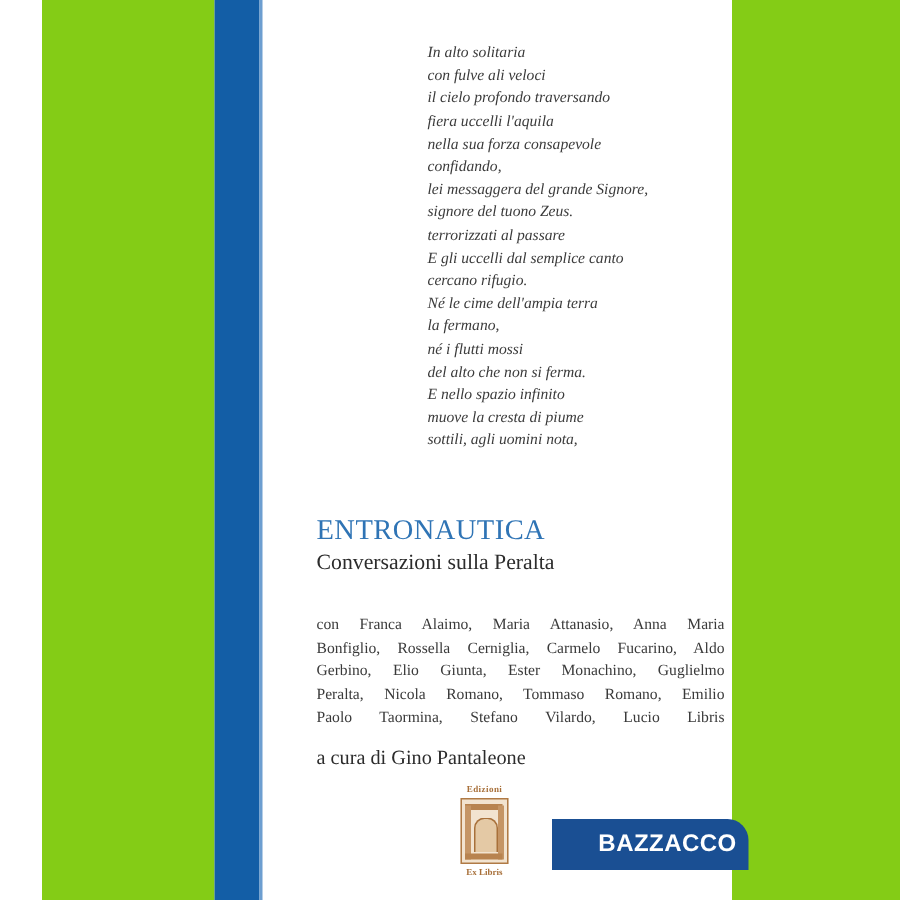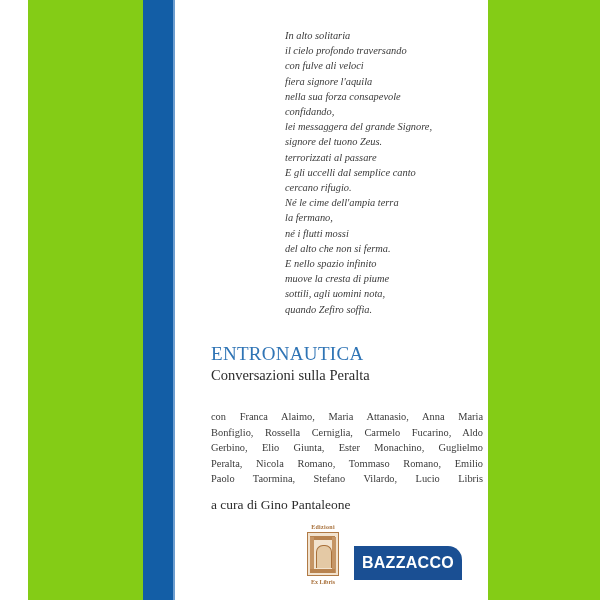--- a/index.html
+++ b/index.html
@@ -200,38 +200,37 @@
   </style>
 </head>
 <body>
 
 <div class="page">
   <div class="book-cover">
     <div class="spine-band"></div>
 
     <div class="poem">
       <span class="poem-line">In alto solitaria</span>
+      <span class="poem-line">con fulve ali veloci</span>
       <span class="poem-line">il cielo profondo traversando</span>
-      <span class="poem-line">con fulve ali veloci</span>
-      <span class="poem-line">fiera signore l'aquila</span>
+      <span class="poem-line">fiera uccelli l'aquila</span>
       <span class="poem-line">nella sua forza consapevole</span>
       <span class="poem-line">confidando,</span>
       <span class="poem-line">lei messaggera del grande Signore,</span>
       <span class="poem-line">signore del tuono Zeus.</span>
       <span class="poem-line">terrorizzati al passare</span>
       <span class="poem-line">E gli uccelli dal semplice canto</span>
       <span class="poem-line">cercano rifugio.</span>
       <span class="poem-line">Né le cime dell'ampia terra</span>
       <span class="poem-line">la fermano,</span>
       <span class="poem-line">né i flutti mossi</span>
       <span class="poem-line">del alto che non si ferma.</span>
       <span class="poem-line">E nello spazio infinito</span>
       <span class="poem-line">muove la cresta di piume</span>
       <span class="poem-line">sottili, agli uomini nota,</span>
-      <span class="poem-line">quando Zefiro soffia.</span>
     </div>
 
     <div class="title">ENTRONAUTICA</div>
     <div class="subtitle">Conversazioni sulla Peralta</div>
 
     <div class="contributors">
       <span class="contrib-line">con Franca Alaimo, Maria Attanasio, Anna Maria</span>
       <span class="contrib-line">Bonfiglio, Rossella Cerniglia, Carmelo Fucarino, Aldo</span>
       <span class="contrib-line">Gerbino, Elio Giunta, Ester Monachino, Guglielmo</span>
       <span class="contrib-line">Peralta, Nicola Romano, Tommaso Romano, Emilio</span>
@@ -246,14 +245,14 @@
         <div class="lintel"></div>
         <div class="col-l"></div>
         <div class="col-r"></div>
         <div class="arch"></div>
         <div class="base"></div>
       </div>
       <div class="logo-bottom">Ex Libris</div>
     </div>
   </div>
 
-  <div class="badge" style="left:326px;">BAZZACCO</div>
+  <div class="badge" style="left:340px;padding-left:23px;">BAZZACCO</div>
 </div>
 
 </body></html>

